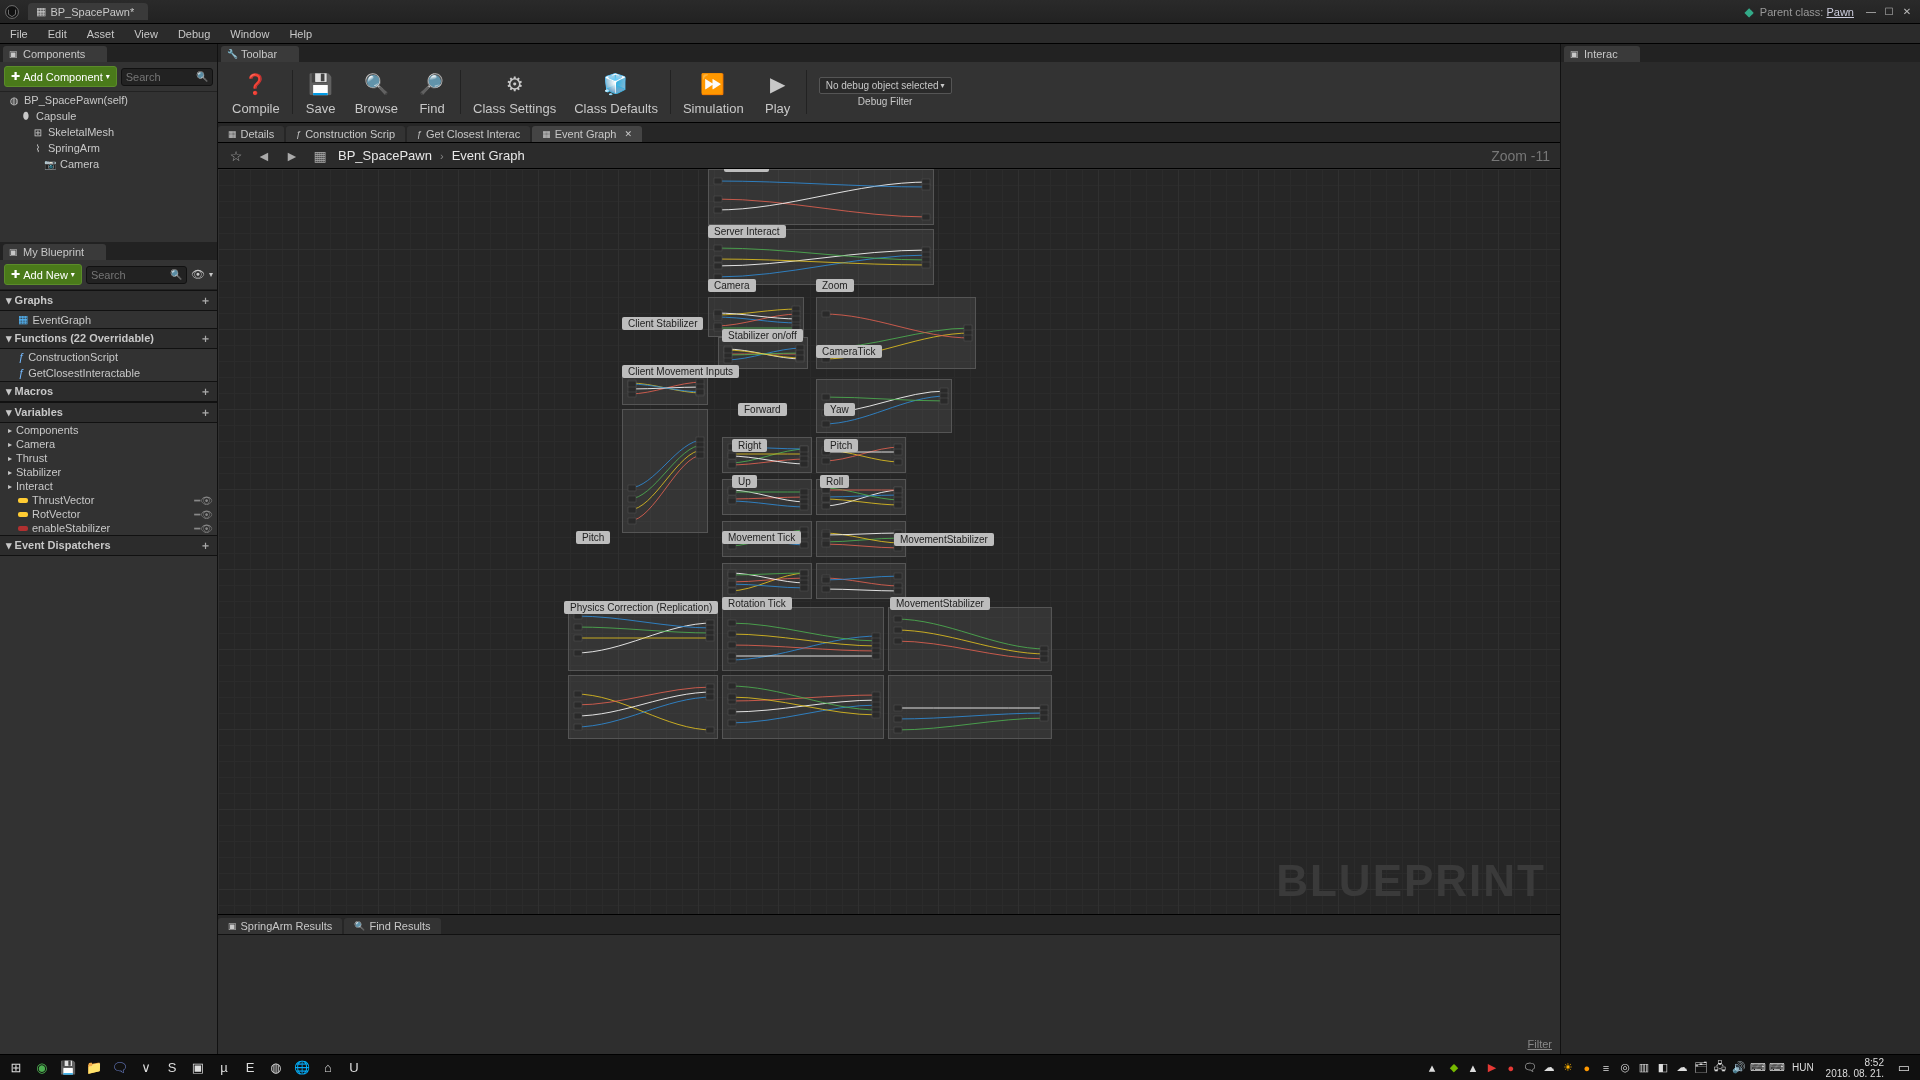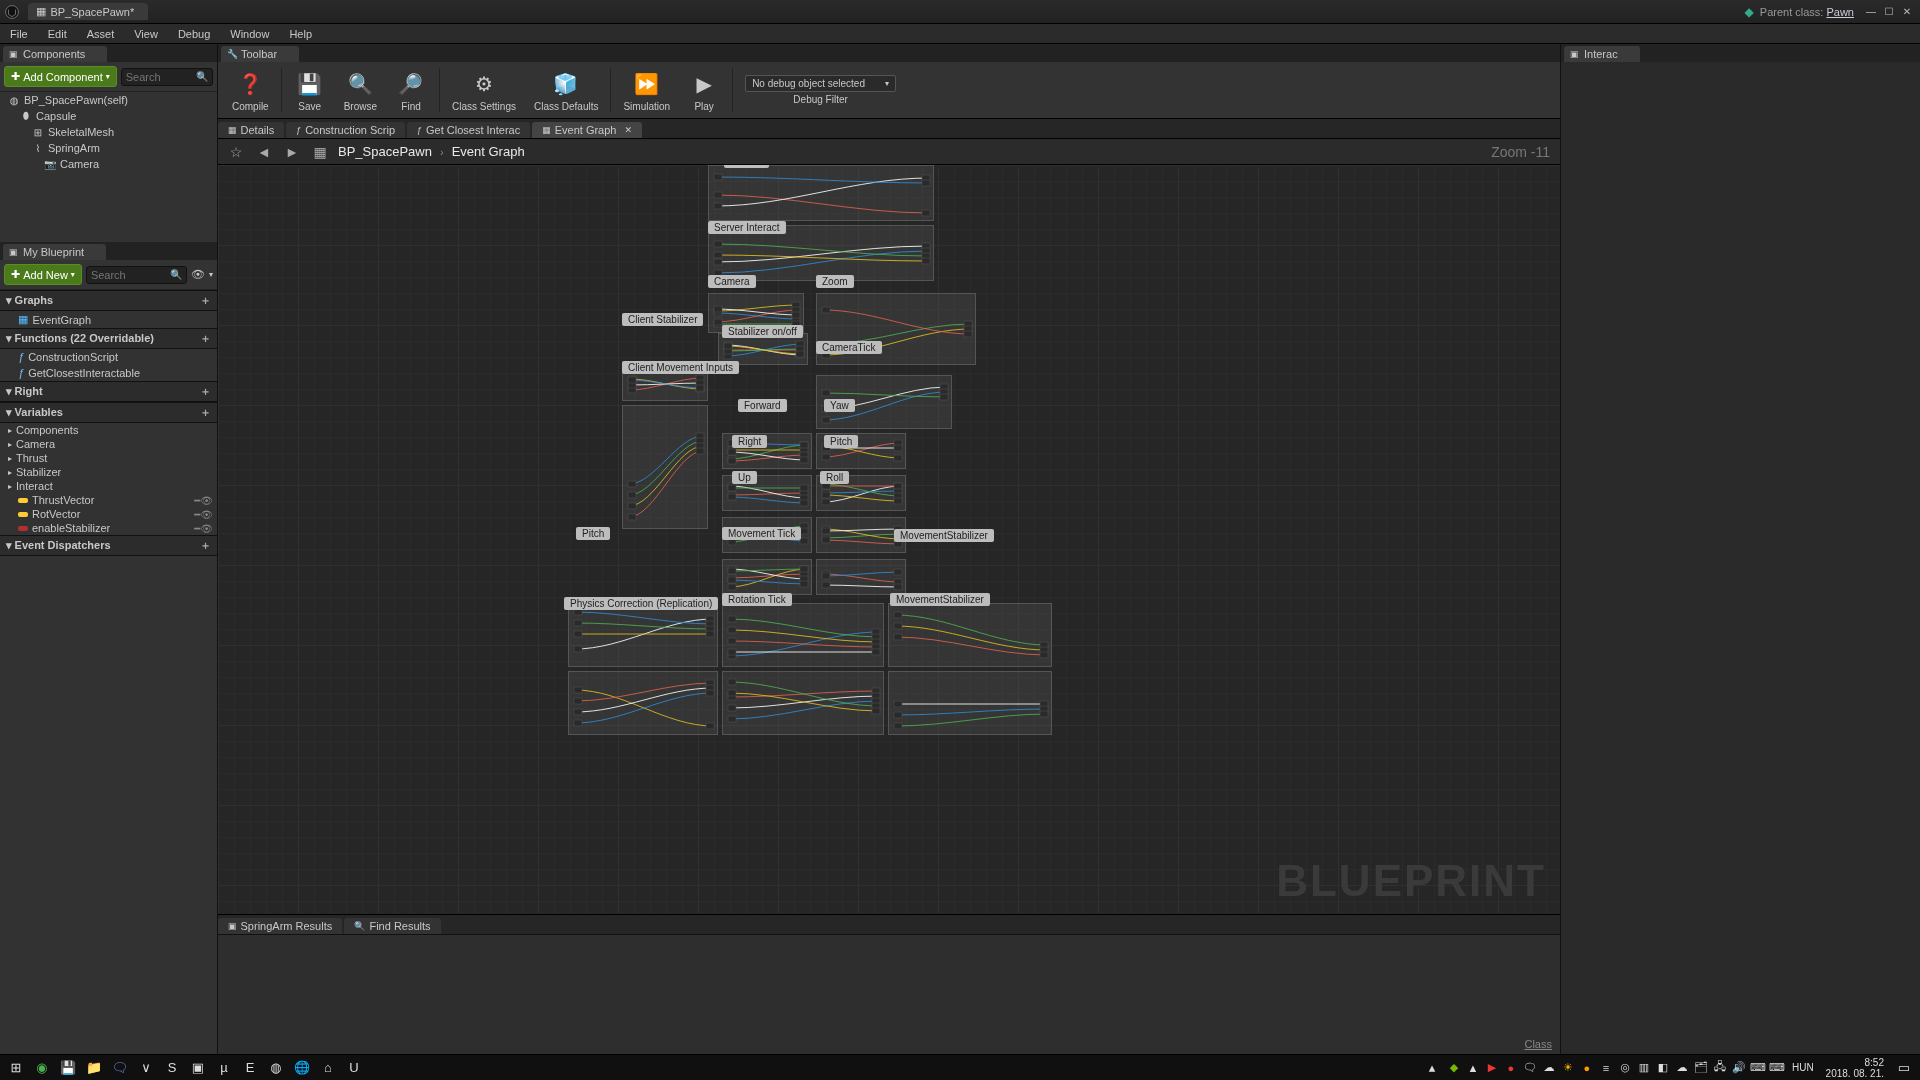--- a/index.html
+++ b/index.html
@@ -47,23 +47,23 @@
 .var-row { display:flex; align-items:center; justify-content:space-between; padding:1px 4px 1px 18px;}
 .var-row .pill { width:10px; height:5px; border-radius:2px; margin-right:4px;}
 .var-row .eye { font-size:10px; color:#888; cursor:pointer;}
 .var-left { display:flex; align-items:center;}
 
 
 .toolbar-panel { background:#333; border-bottom:1px solid #000;}
 .toolbar-row { display:flex; align-items:center; padding:4px 6px; gap:2px;}
 .tool-btn { display:flex; flex-direction:column; align-items:center; justify-content:center; padding:2px 8px; cursor:pointer; border-radius:2px; min-width:46px;}
 .tool-btn .big-icon { width:32px; height:32px; display:flex; align-items:center; justify-content:center; font-size:20px;}
-.tool-btn .tlabel { font-size:10px; margin-top:1px;}
+.tool-btn .tlabel { font-size:13px; margin-top:1px;}
 .tool-sep { width:1px; height:44px; background:#222; margin:0 2px;}
-.debug-combo { background:#2a2a2a; border:1px solid #555; padding:2px 6px; font-size:10px; border-radius:2px; cursor:pointer; display:flex; align-items:center; gap:20px;}
+.debug-combo { background:#2a2a2a; border:1px solid #555; padding:2px 6px; font-size:10px; border-radius:2px; cursor:pointer; display:flex; align-items:center; gap:2px;}
 .debug-wrap { display:flex; flex-direction:column; align-items:center; gap:2px; margin-left:8px;}
 
 .graph-tabs { display:flex; background:#262626; height:20px; align-items:end; border-bottom:1px solid #000;}
 .graph-tab { padding:2px 10px; font-size:11px; background:#333; margin-right:2px; border-radius:3px 3px 0 0; display:flex; align-items:center; gap:4px; cursor:pointer;}
 .graph-tab.active { background:#444;}
 .graph-tab .gi { font-size:9px;}
 
 .breadcrumb-bar { height:26px; background:#2b2b2b; display:flex; align-items:center; padding:0 8px; gap:8px; border-bottom:1px solid #000; position:relative;}
 .breadcrumb-bar .nav-btn { width:20px; height:20px; display:flex; align-items:center; justify-content:center; cursor:pointer; font-size:14px; color:#aaa;}
 .breadcrumb-bar .crumb { font-size:13px; color:#e8e8e8;}
@@ -216,21 +216,21 @@
         </div>
         <div style="display: flex; align-items: center; gap: 4px; padding: 2px 4px 2px 18px;">
           <span style="color:#7bf;font-style:italic;">ƒ</span>
           <span>ConstructionScript</span>
         </div>
         <div style="display: flex; align-items: center; gap: 4px; padding: 2px 4px 2px 18px;">
           <span style="color:#7bf;font-style:italic;">ƒ</span>
           <span>GetClosestInteractable</span>
         </div>
         <div class="section-head">
-          <span>▾ Right</span>
+          <span>▾ Macros</span>
           <span class="plus">＋</span>
         </div>
         <div class="section-head">
           <span>▾ Variables</span>
           <span class="plus">＋</span>
         </div>
         <div class="var-row" style="padding-left: 8px;">
           <div class="var-left">
             <span style="font-size:8px;margin-right:4px;">▸</span>
             <span>Components</span>
@@ -795,21 +795,21 @@
         <div class="graph-tab">
           <span class="gi">▣</span>
           <span>SpringArm Results</span>
         </div>
         <div class="graph-tab">
           <span class="gi">🔍</span>
           <span>Find Results</span>
         </div>
       </div>
     <div class="bottom-panel">
-      <span class="clear-link">Class</span>
+      <span class="clear-link">Filter</span>
     </div>
   </div>
 
   <div class="right-col">
     <div class="panel-tab-row">
       <div class="panel-tab">
         <span class="ticon">▣</span>
         <span>Interac</span>
       </div>
     </div>

